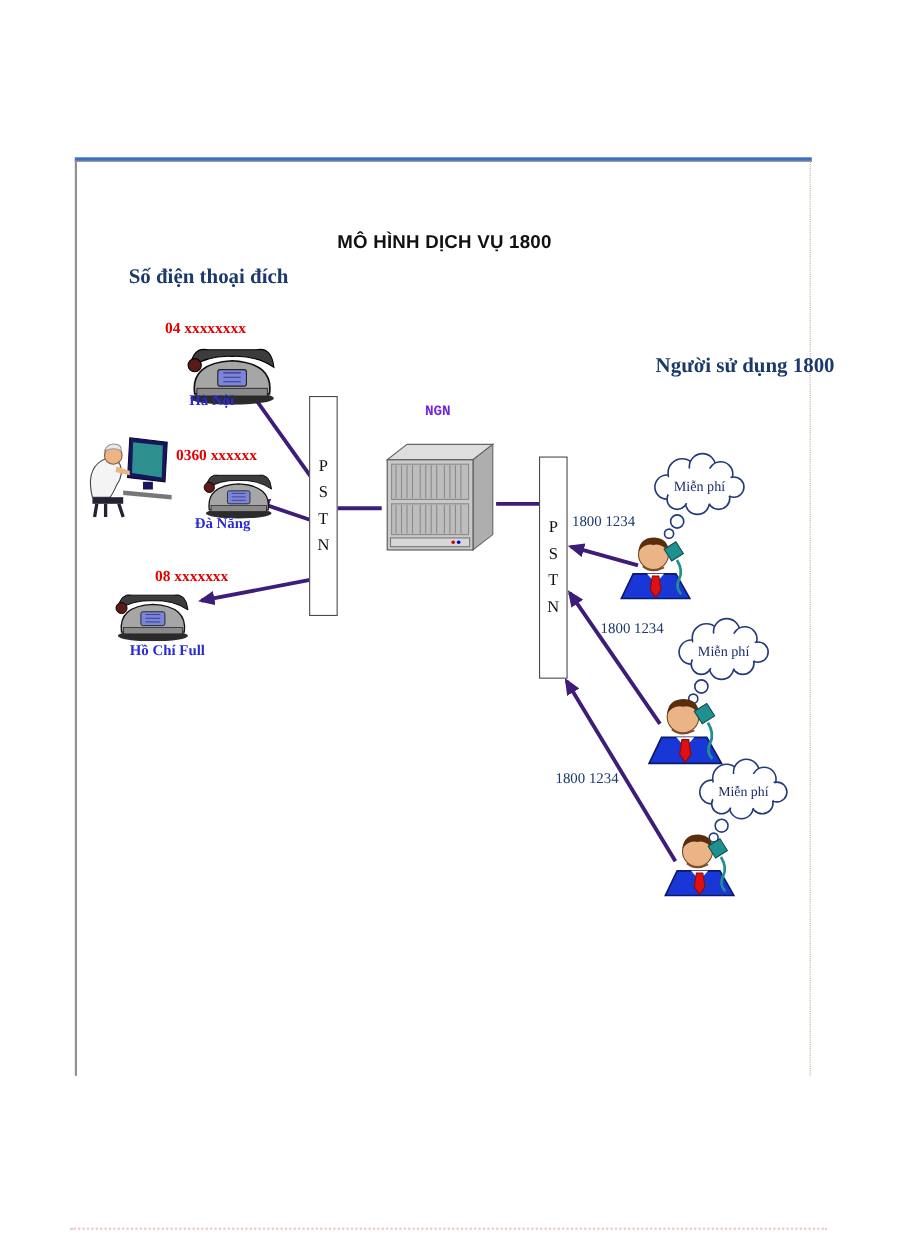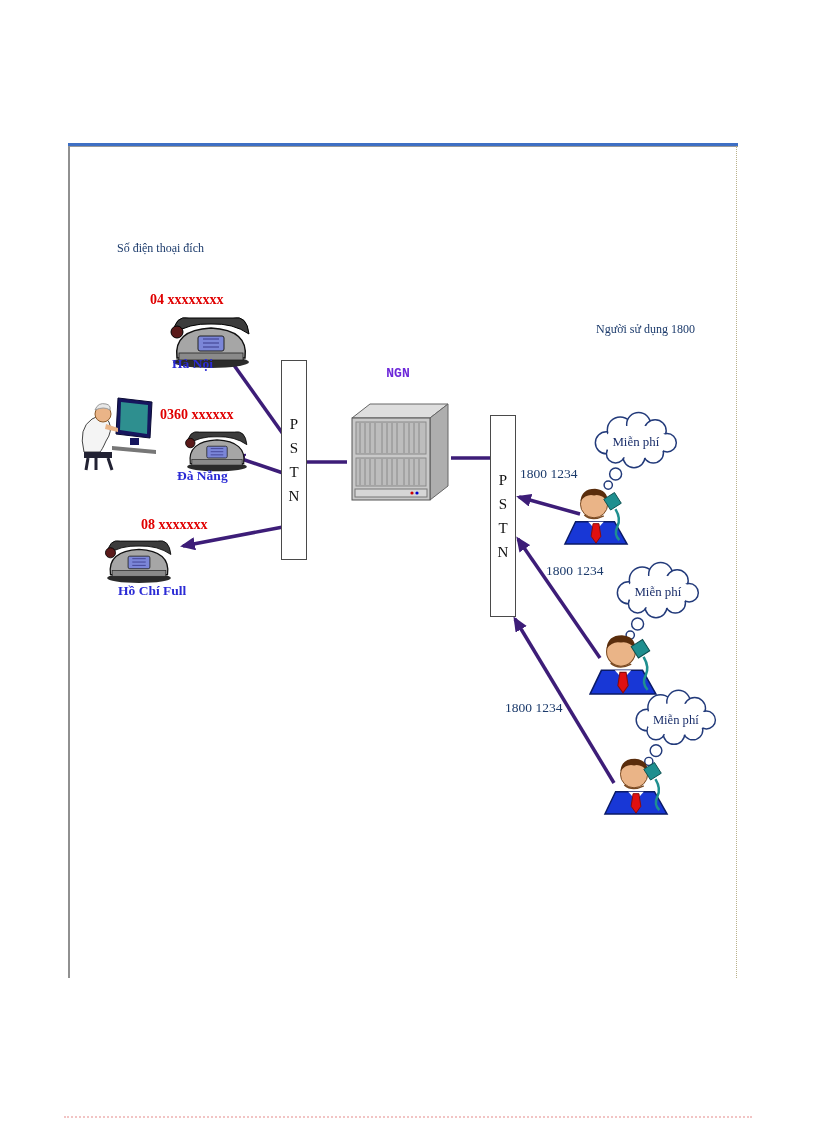--- a/index.html
+++ b/index.html
@@ -18,21 +18,21 @@
   #toolbar-grip{left:636px;top:991px;width:4px;height:20px;
      background:repeating-linear-gradient(#b8b49a 0 2px,transparent 2px 4px);}
   #close-btn{left:644px;top:988px;height:24px;padding:2px 6px;display:flex;align-items:center;gap:6px;
      color:#111;font-size:13px;cursor:pointer;border:1px solid transparent;}
   #close-btn-label::first-letter{text-decoration:underline;}
   #close-caret{font-size:9px;margin-top:6px;color:#111;}
 
   
   .title{left:270px;top:210px;width:268px;text-align:center;font-weight:bold;font-size:17px;color:#111;
      font-family:"Liberation Sans",sans-serif;letter-spacing:.2px;}
-  .navy-label{color:var(--label-navy,#1b3a6b);font-family:"Liberation Serif",serif;font-weight:normal;font-size:12px;}
+  .navy-label{color:var(--label-navy,#1b3a6b);font-family:"Liberation Serif",serif;font-weight:bold;font-size:19px;}
   .red-number{color:var(--number-red,#e00000);font-family:"Liberation Serif",serif;font-weight:bold;font-size:14px;white-space:nowrap;}
   .city-label{color:var(--city-blue,#2b2bd5);font-family:"Liberation Serif",serif;font-weight:bold;font-size:13.5px;white-space:nowrap;}
   .ngn-label{left:342px;top:366px;width:112px;text-align:center;font-family:Liberation Mono, monospace;
      font-weight:bold;font-size:13px;color:#6d28d9;}
   .dialed{color:var(--label-navy,#1b3a6b);font-family:"Liberation Serif",serif;font-weight:normal;font-size:13.5px;white-space:nowrap;}
 
   .pstn-box{width:24px;background:#fff;border:1px solid #4a4a4a;display:flex;flex-direction:column;
      align-items:center;justify-content:center;gap:7px;font-family:"Liberation Serif",serif;
      font-size:15px;color:#111;}
   #pstn-left{left:281px;top:360px;height:198px;}
@@ -61,20 +61,21 @@
       <line x1="283" y1="473" x2="233" y2="456" marker-end="url(#arrw)"></line>
       <line x1="283" y1="527" x2="183" y2="546" marker-end="url(#arrw)"></line>
       <line x1="305" y1="462" x2="347" y2="462"></line>
       <line x1="451" y1="458" x2="490" y2="458"></line>
       <line x1="580" y1="514" x2="519" y2="497" marker-end="url(#arrw)"></line>
       <line x1="600" y1="658" x2="518" y2="539" marker-end="url(#arrw)"></line>
       <line x1="614" y1="783" x2="515" y2="619" marker-end="url(#arrw)"></line>
     </g>
   </svg>
 
+  <div class="abs title">MÔ HÌNH DỊCH VỤ 1800</div>
   <div class="abs navy-label" style="left:117px;top:241px;">Số điện thoại đích</div>
   <div class="abs navy-label" style="left:596px;top:322px;">Người sử dụng 1800</div>
 
   <svg class="abs" style="left:72px;top:392px;" width="86" height="82" viewBox="0 0 86 82">
     <polygon points="46,6 80,10 78,46 44,42" fill="#16165e" stroke="#0a0a33"></polygon>
     <polygon points="49,10 76,13 75,42 48,38" fill="#2e8f8f"></polygon>
     <rect x="58" y="46" width="9" height="7" fill="#16165e"></rect>
     <polygon points="40,54 84,58 84,62 40,58" fill="#777"></polygon>
     <path d="M12,60 Q6,36 20,27 Q31,20 37,30 Q41,39 34,49 Q30,58 28,60 Z" fill="#f4f4f4" stroke="#444"></path>
     <circle cx="31" cy="22" r="8" fill="#eab487" stroke="#8a5a2a"></circle>

